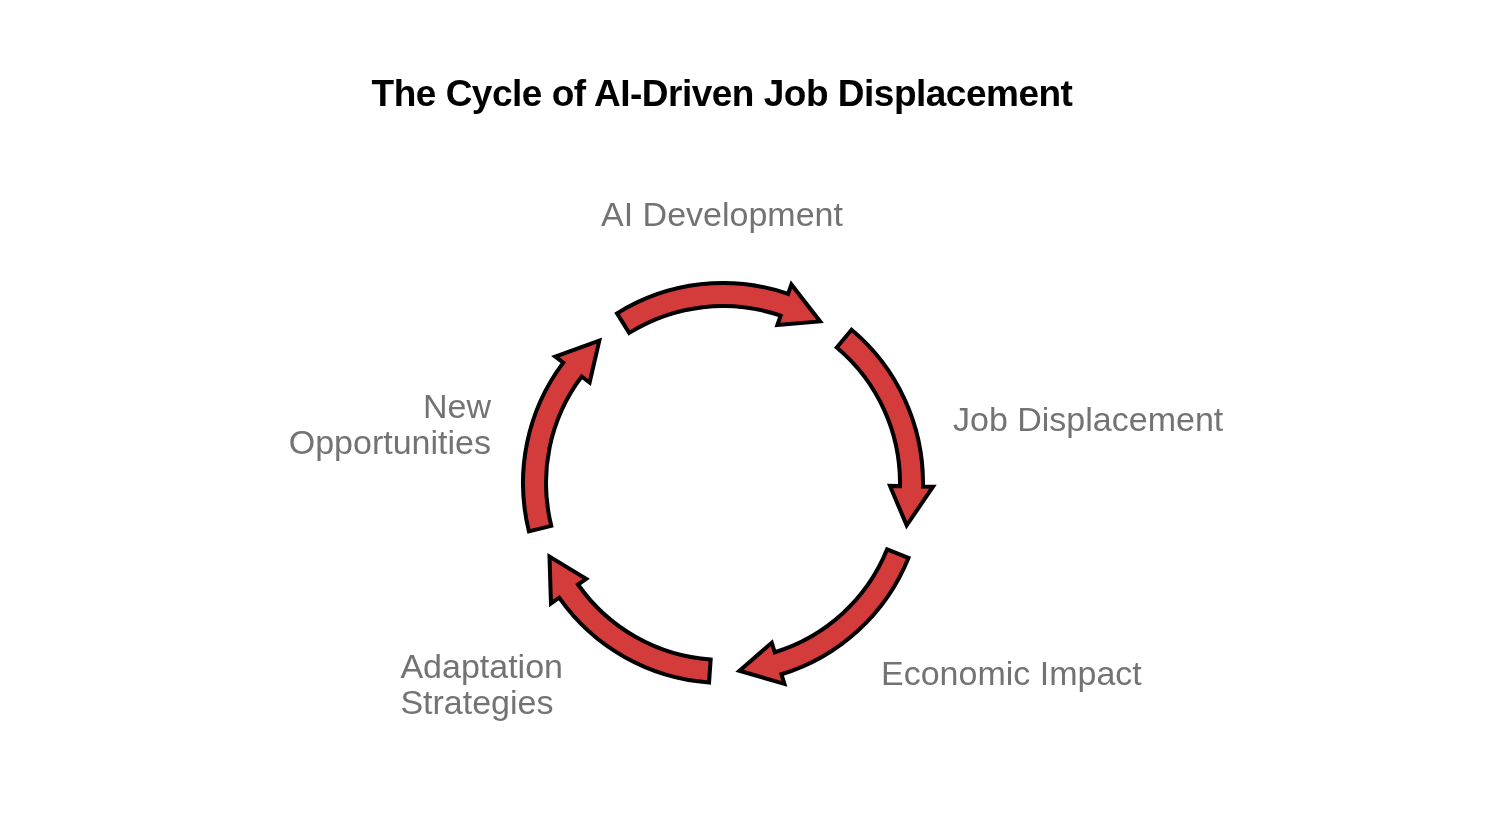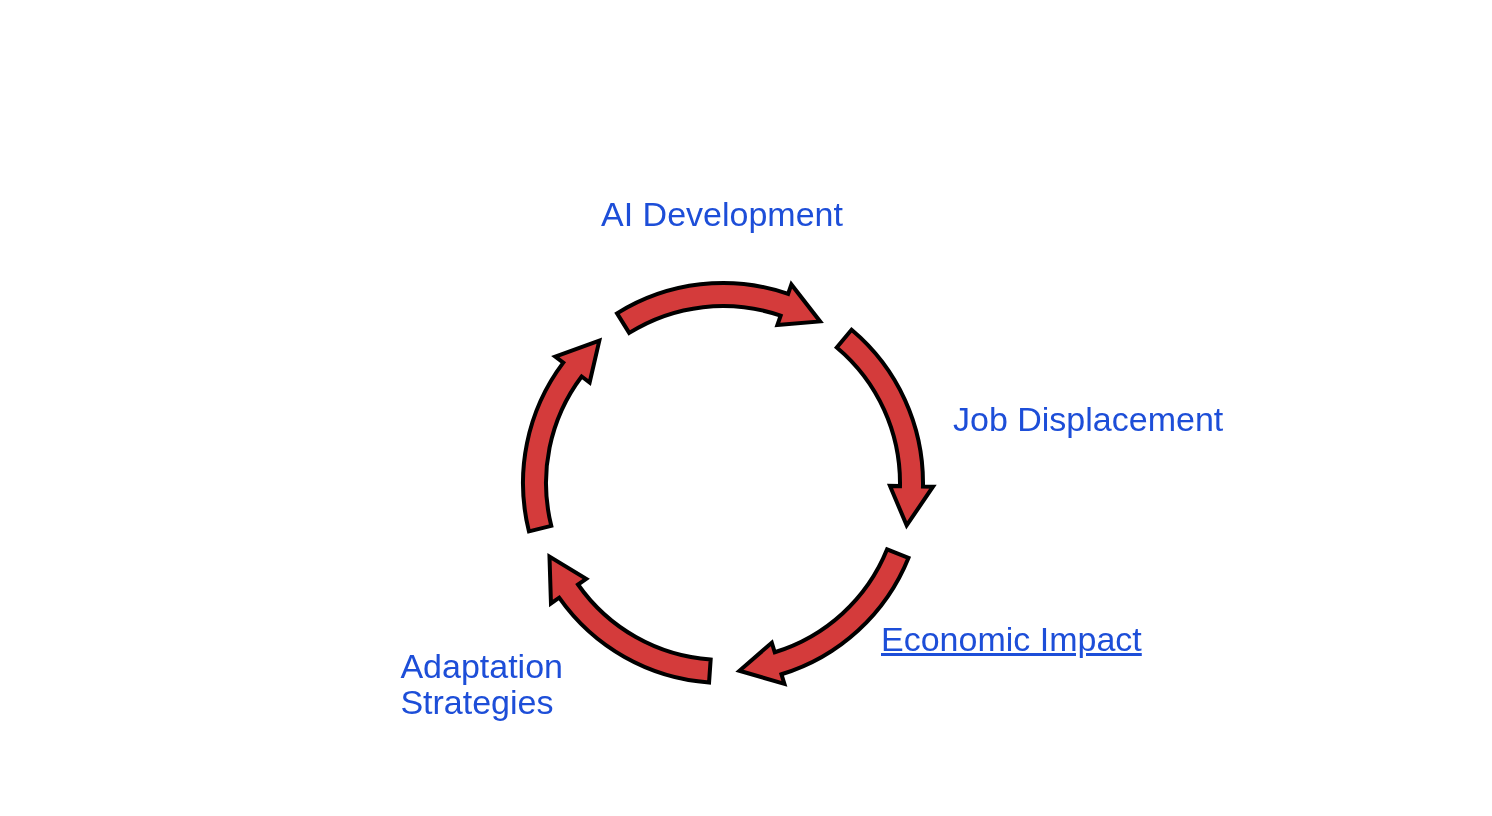--- a/index.html
+++ b/index.html
@@ -37,35 +37,36 @@
   .arc-arrow {
     fill: #D43B3B;
     stroke: #000000;
     stroke-width: 4;
     stroke-linejoin: miter;
   }
   .step-label {
     position: absolute;
     font-size: 34px;
     font-weight: 400;
-    color: #1d4ed8;
+    color: #737373;
     line-height: 1.06;
     white-space: pre-line;
   }
   .step-top    { top: 196px; left: 722px; transform: translateX(-50%); text-align: center; }
   .step-right  { top: 401px; left: 953px;  text-align: right; }
-  .step-bottom-right { top: 621px; left: 881px; text-align: left; text-decoration: underline; }
+  .step-bottom-right { top: 655px; left: 881px; text-align: left; }
   .step-bottom-left  { top: 648px; right: 929px; text-align: left; }
   .step-left   { top: 388px; right: 1001px; text-align: right; }
 </style>
 </head>
 <body>
 
 <div id="canvas">
 
+  <div class="title">The Cycle of AI-Driven Job Displacement</div>
 
   <svg class="cycle-svg" viewBox="0 0 1492 816" aria-hidden="true">
     <defs>
       <path id="arcArrow" class="arc-arrow" d="M -105.98 -169.61
                A 200 200 0 0 1 65.12 -189.10
                L 68.38 -198.56
                L 97.08 -161.58
                L 54.38 -157.90
                L 57.63 -167.35
                A 177 177 0 0 0 -93.79 -150.10
@@ -80,14 +81,16 @@
 
   <div class="step-label step-top">AI Development</div>
 
   <div class="step-label step-right">Job Displacement</div>
 
   <div class="step-label step-bottom-right">Economic Impact</div>
 
   <div class="step-label step-bottom-left">Adaptation
 Strategies</div>
 
+  <div class="step-label step-left">New
+Opportunities</div>
 
 </div>
 
 </body></html>

